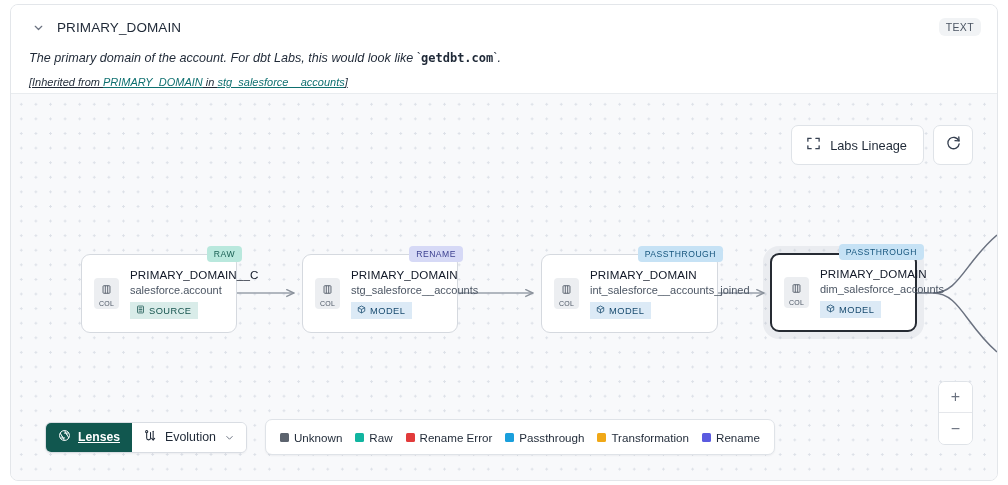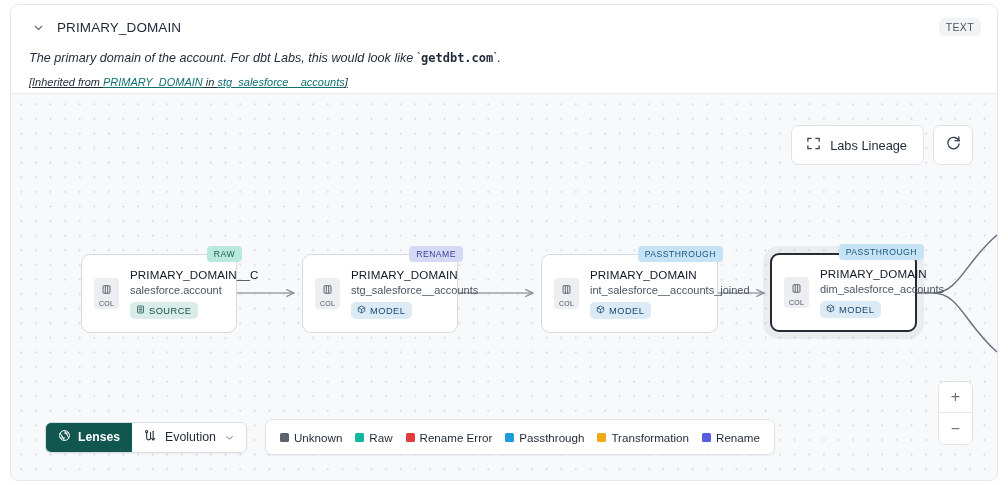--- a/index.html
+++ b/index.html
@@ -207,21 +207,21 @@
     color: #4b5563;
     white-space: nowrap;
   }
   .node-kind {
     margin-top: 3px;
     align-self: flex-start;
     display: inline-flex; align-items: center; gap: 4px;
     font-size: 9.3px;
     letter-spacing: .45px;
     padding: 3px 7px 3px 6px;
-    border-radius: 5px;
+    border-radius: 0;
     white-space: nowrap;
   }
   .kind-source { background: #d9ece9; color: #14524c; }
   .kind-model  { background: #dceaf6; color: #174a6e; }
 
   .node-tag {
     position: absolute;
     top: -9px;
     font-size: 8.6px;
     letter-spacing: .5px;
@@ -251,20 +251,21 @@
     box-shadow: 0 1px 2px rgba(16,24,40,.05);
   }
   .lens-btn {
     display: flex; align-items: center; gap: 7px;
     padding: 1px 12px;
     background: #11574f;
     color: #ffffff;
     font-size: 12.2px;
     font-weight: bold;
     cursor: pointer;
+    text-decoration: underline;
   }
   .evolution-btn {
     display: flex; align-items: center; gap: 8px;
     padding: 0 11px 0 11px;
     background: #ffffff;
     color: #1f2937;
     font-size: 12.4px;
     cursor: pointer;
   }
   .evolution-btn .caret { color: #6b7280; display: flex; }

